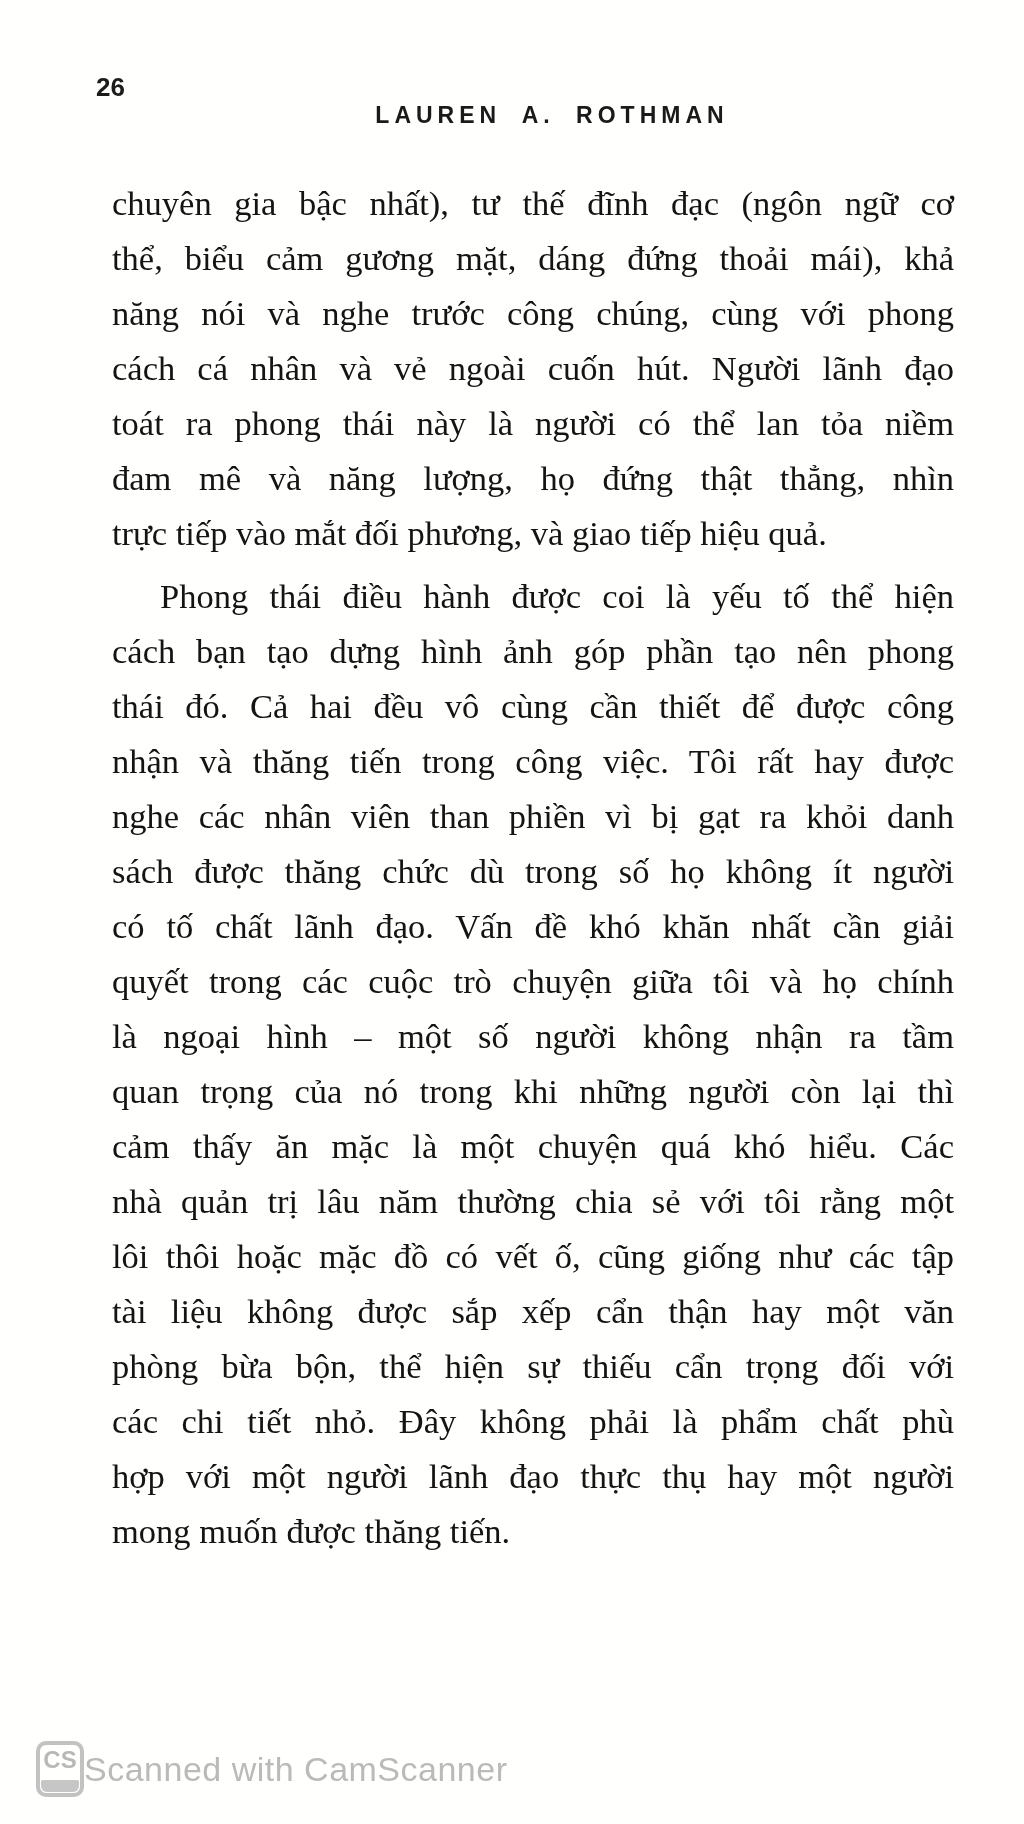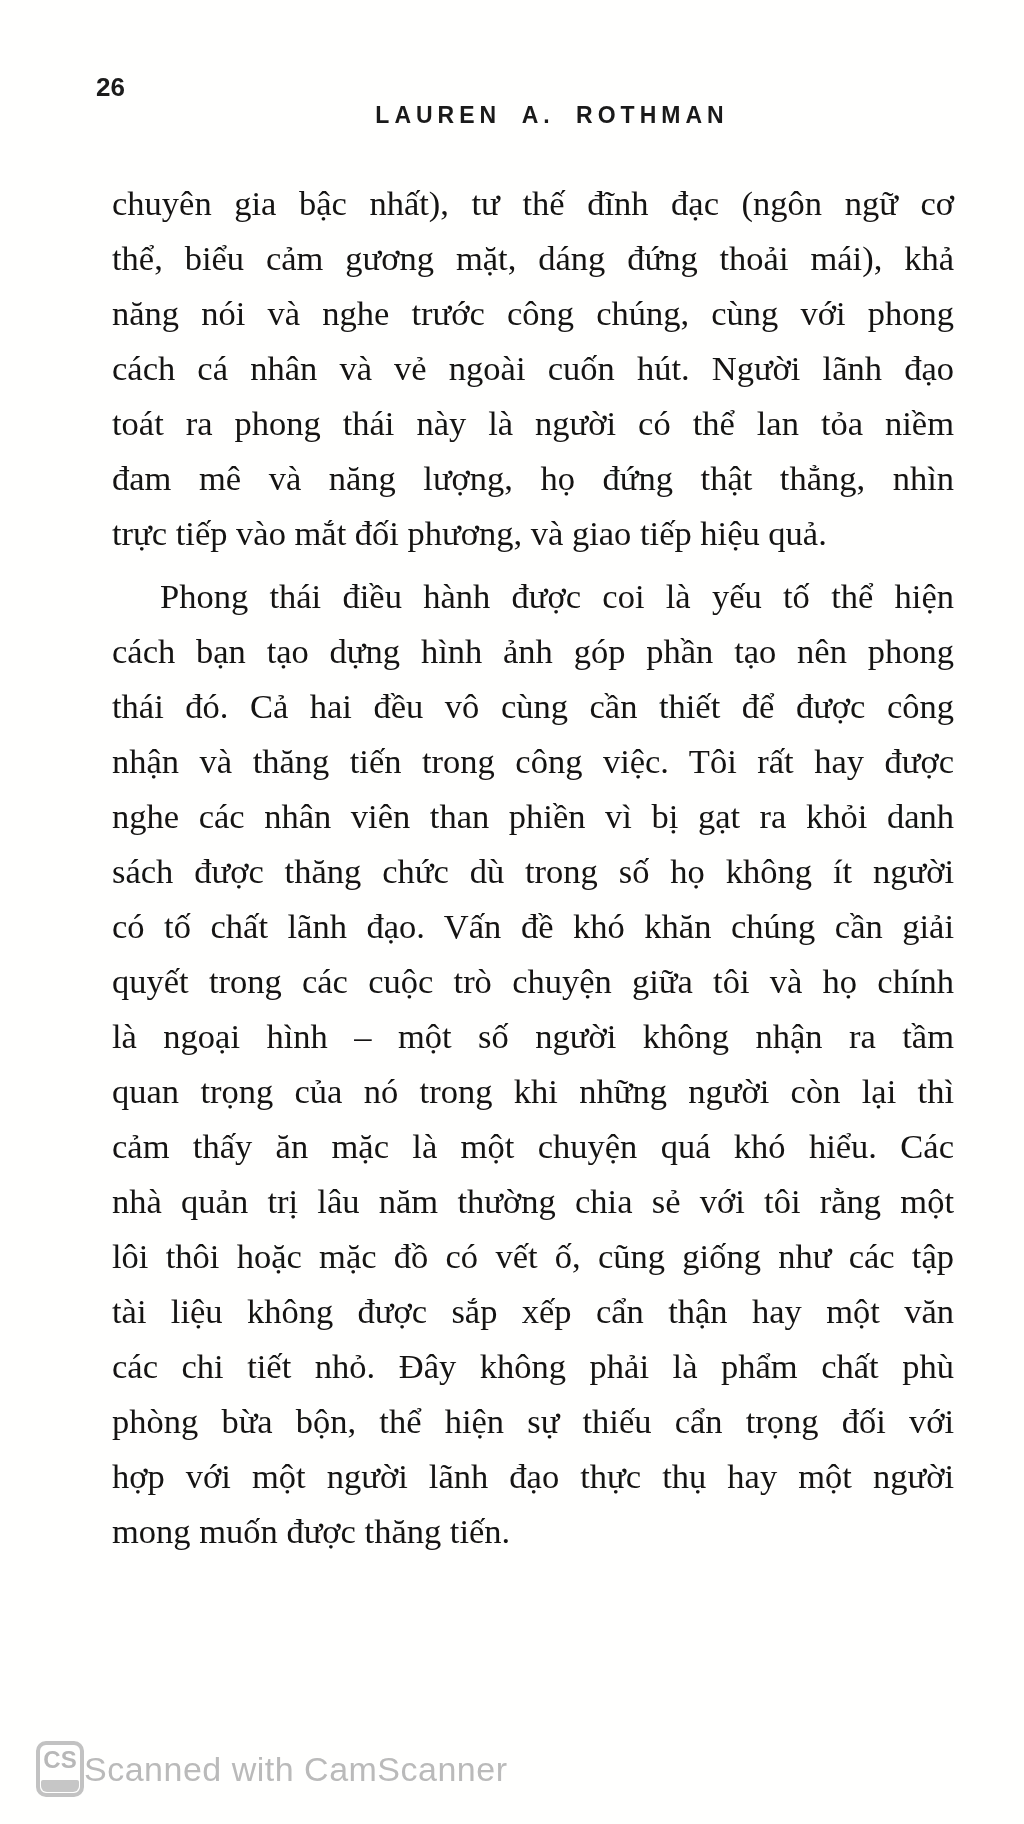--- a/index.html
+++ b/index.html
@@ -136,30 +136,30 @@
         <div class="line j">đam mê và năng lượng, họ đứng thật thẳng, nhìn</div>
         <div class="line">trực tiếp vào mắt đối phương, và giao tiếp hiệu quả.</div>
       </div>
       <div class="paragraph">
         <div class="line j indent">Phong thái điều hành được coi là yếu tố thể hiện</div>
         <div class="line j">cách bạn tạo dựng hình ảnh góp phần tạo nên phong</div>
         <div class="line j">thái đó. Cả hai đều vô cùng cần thiết để được công</div>
         <div class="line j">nhận và thăng tiến trong công việc. Tôi rất hay được</div>
         <div class="line j">nghe các nhân viên than phiền vì bị gạt ra khỏi danh</div>
         <div class="line j">sách được thăng chức dù trong số họ không ít người</div>
-        <div class="line j">có tố chất lãnh đạo. Vấn đề khó khăn chúng cần giải</div>
+        <div class="line j">có tố chất lãnh đạo. Vấn đề khó khăn nhất cần giải</div>
         <div class="line j">quyết trong các cuộc trò chuyện giữa tôi và họ chính</div>
         <div class="line j">là ngoại hình – một số người không nhận ra tầm</div>
         <div class="line j">quan trọng của nó trong khi những người còn lại thì</div>
         <div class="line j">cảm thấy ăn mặc là một chuyện quá khó hiểu. Các</div>
         <div class="line j">nhà quản trị lâu năm thường chia sẻ với tôi rằng một</div>
         <div class="line j">lôi thôi hoặc mặc đồ có vết ố, cũng giống như các tập</div>
         <div class="line j">tài liệu không được sắp xếp cẩn thận hay một văn</div>
+        <div class="line j">phòng bừa bộn, thể hiện sự thiếu cẩn trọng đối với</div>
         <div class="line j">các chi tiết nhỏ. Đây không phải là phẩm chất phù</div>
-        <div class="line j">phòng bừa bộn, thể hiện sự thiếu cẩn trọng đối với</div>
         <div class="line j">hợp với một người lãnh đạo thực thụ hay một người</div>
         <div class="line">mong muốn được thăng tiến.</div>
       </div>
     </div>
 
   <div class="watermark">
     <span class="cs-icon">
       <span class="cs-letters">CS</span>
       <span class="cs-bar"></span>
     </span>

